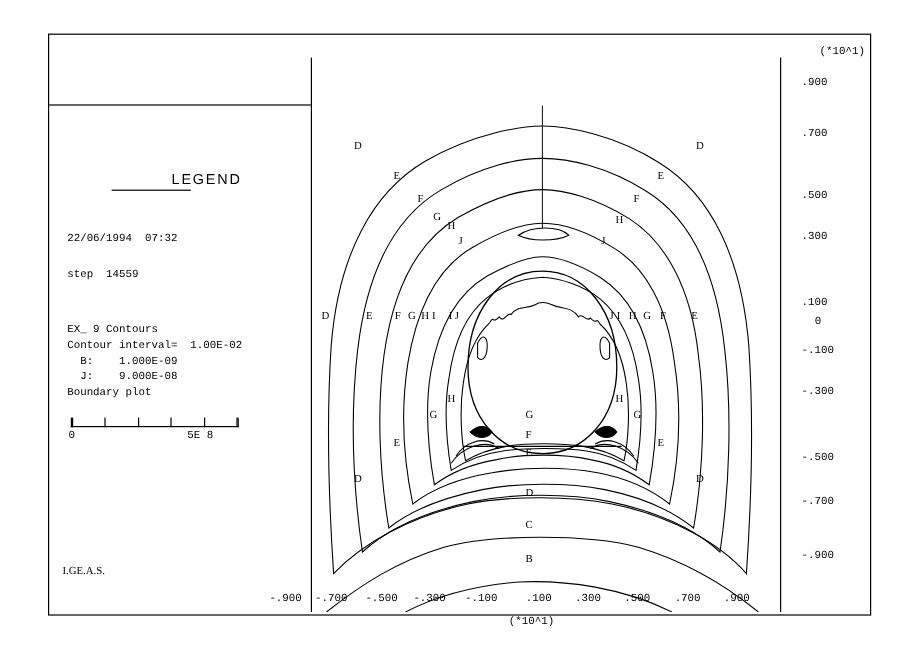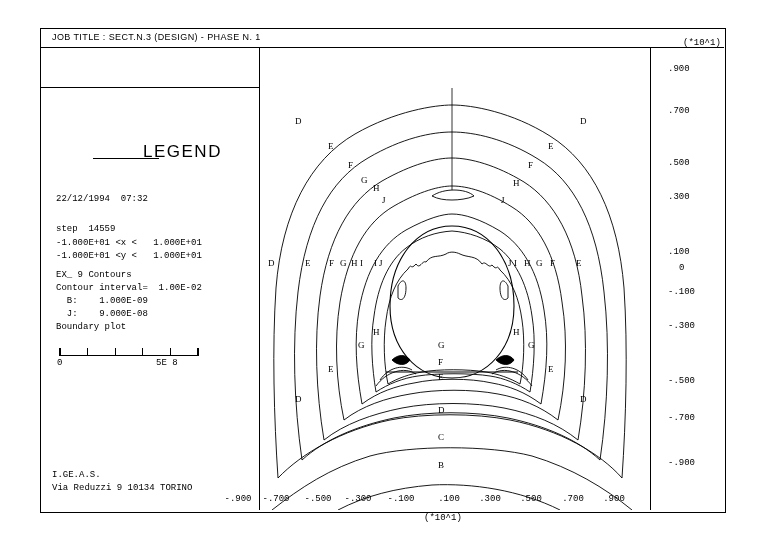--- a/index.html
+++ b/index.html
@@ -14,90 +14,84 @@
 
   
   .vdiv{position:absolute;left:259px;top:48px;width:1px;height:462px;background:#000;}
   
   .vdiv2{position:absolute;left:650px;top:48px;width:1px;height:462px;background:#000;}
 
   
   .versionbox{position:absolute;left:41px;top:48px;width:218px;height:40px;border-bottom:1px solid #000;box-sizing:border-box;}
   .versiontxt{position:absolute;left:20px;top:12px;font-family:"Liberation Serif",serif;font-style:italic;font-size:14px;letter-spacing:.5px;}
 
-  .legend-title{position:absolute;left:95px;top:142px;font-size:17px;letter-spacing:1.5px;padding-left:48px;}
+  .legend-title{position:absolute;left:95px;top:142px;font-size:12px;letter-spacing:1.5px;padding-left:48px;}
   .legend-underline{position:absolute;left:93px;top:158px;width:66px;height:1px;background:#000;}
 
   .legend-block{position:absolute;left:56px;top:193px;font-family:"Liberation Mono",monospace;font-size:9px;line-height:13px;white-space:pre;}
   .legend-block2{position:absolute;left:56px;top:237px;font-family:"Liberation Mono",monospace;font-size:9px;line-height:13px;white-space:pre;}
   .legend-block3{position:absolute;left:56px;top:269px;font-family:"Liberation Mono",monospace;font-size:9px;line-height:13px;white-space:pre;}
 
   
   .scalebar{position:absolute;left:59px;top:348px;width:140px;height:8px;border:1px solid #000;border-top:none;box-sizing:border-box;}
   .scalebar .tick{position:absolute;top:0;width:1px;height:8px;background:#000;}
   .scale-lbl-l{position:absolute;left:57px;top:358px;font-family:"Liberation Mono",monospace;font-size:9px;}
   .scale-lbl-r{position:absolute;left:156px;top:358px;font-family:"Liberation Mono",monospace;font-size:9px;}
 
-  .footer{position:absolute;left:52px;top:469px;font-family:Liberation Mono, monospace;font-size:9px;line-height:13px;white-space:pre;}
+  .footer{position:absolute;left:52px;top:469px;font-family:Liberation Serif, serif;font-size:9px;line-height:13px;white-space:pre;}
 
   
   .exp-top{position:absolute;left:683px;top:38px;font-family:"Liberation Mono",monospace;font-size:9px;}
   .exp-bottom{position:absolute;left:424px;top:513px;font-family:"Liberation Mono",monospace;font-size:9px;}
 
   .ytick{position:absolute;left:668px;font-family:"Liberation Mono",monospace;font-size:9px;}
   .xtick{position:absolute;top:494px;font-family:"Liberation Mono",monospace;font-size:9px;text-align:center;}
 
   .plotarea{position:absolute;left:260px;top:48px;width:390px;height:462px;overflow:hidden;}
   .clabel{position:absolute;font-family:"Liberation Serif",serif;font-size:9px;}
   svg{display:block;}
 </style>
 </head>
 <body>
 
 <div id="root">
 
   <div class="frame"></div>
 
-  <div class="titlebar">
-    <span class="ttxt">JOB TITLE :   SECT.N.3 (DESIGN) - PHASE N. 1</span>
-  </div>
 
   <div class="vdiv"></div>
   <div class="vdiv2"></div>
 
   <div class="versionbox"></div>
 
   <div class="legend-title">LEGEND</div>
   <div class="legend-underline"></div>
 
-  <div class="legend-block"><span>22/12/1994  07:32</span></div>
+  <div class="legend-block"><span>22/06/1994  07:32</span></div>
   <div class="legend-block" style="top:223px"><span>step  14559</span></div>
 
-  <div class="legend-block2"><span>-1.000E+01 &lt;x &lt;   1.000E+01</span></div>
-  <div class="legend-block2" style="top:250px"><span>-1.000E+01 &lt;y &lt;   1.000E+01</span></div>
 
   <div class="legend-block3"><span>EX_ 9 Contours</span></div>
   <div class="legend-block3" style="top:282px"><span>Contour interval=  1.00E-02</span></div>
   <div class="legend-block3" style="top:295px"><span>  B:    1.000E-09</span></div>
   <div class="legend-block3" style="top:308px"><span>  J:    9.000E-08</span></div>
   <div class="legend-block3" style="top:321px"><span>Boundary plot</span></div>
 
   <div class="scalebar">
     <div class="tick" style="left:0px"></div>
     <div class="tick" style="left:27px"></div>
     <div class="tick" style="left:55px"></div>
     <div class="tick" style="left:82px"></div>
     <div class="tick" style="left:110px"></div>
     <div class="tick" style="left:137px"></div>
   </div>
   <div class="scale-lbl-l">0</div>
   <div class="scale-lbl-r">5E 8</div>
 
   <div class="footer">I.GE.A.S.</div>
-  <div class="footer" style="top:482px">Via Reduzzi 9 10134 TORINO</div>
 
   <div class="exp-top">(*10^1)</div>
   <div class="exp-bottom">(*10^1)</div>
 
   <div class="ytick" style="top:64px">.900</div>
   <div class="ytick" style="top:106px">.700</div>
   <div class="ytick" style="top:158px">.500</div>
   <div class="ytick" style="top:192px">.300</div>
   <div class="ytick" style="top:247px">.100</div>
   <div class="ytick" style="left:679px;top:263px">0</div>

